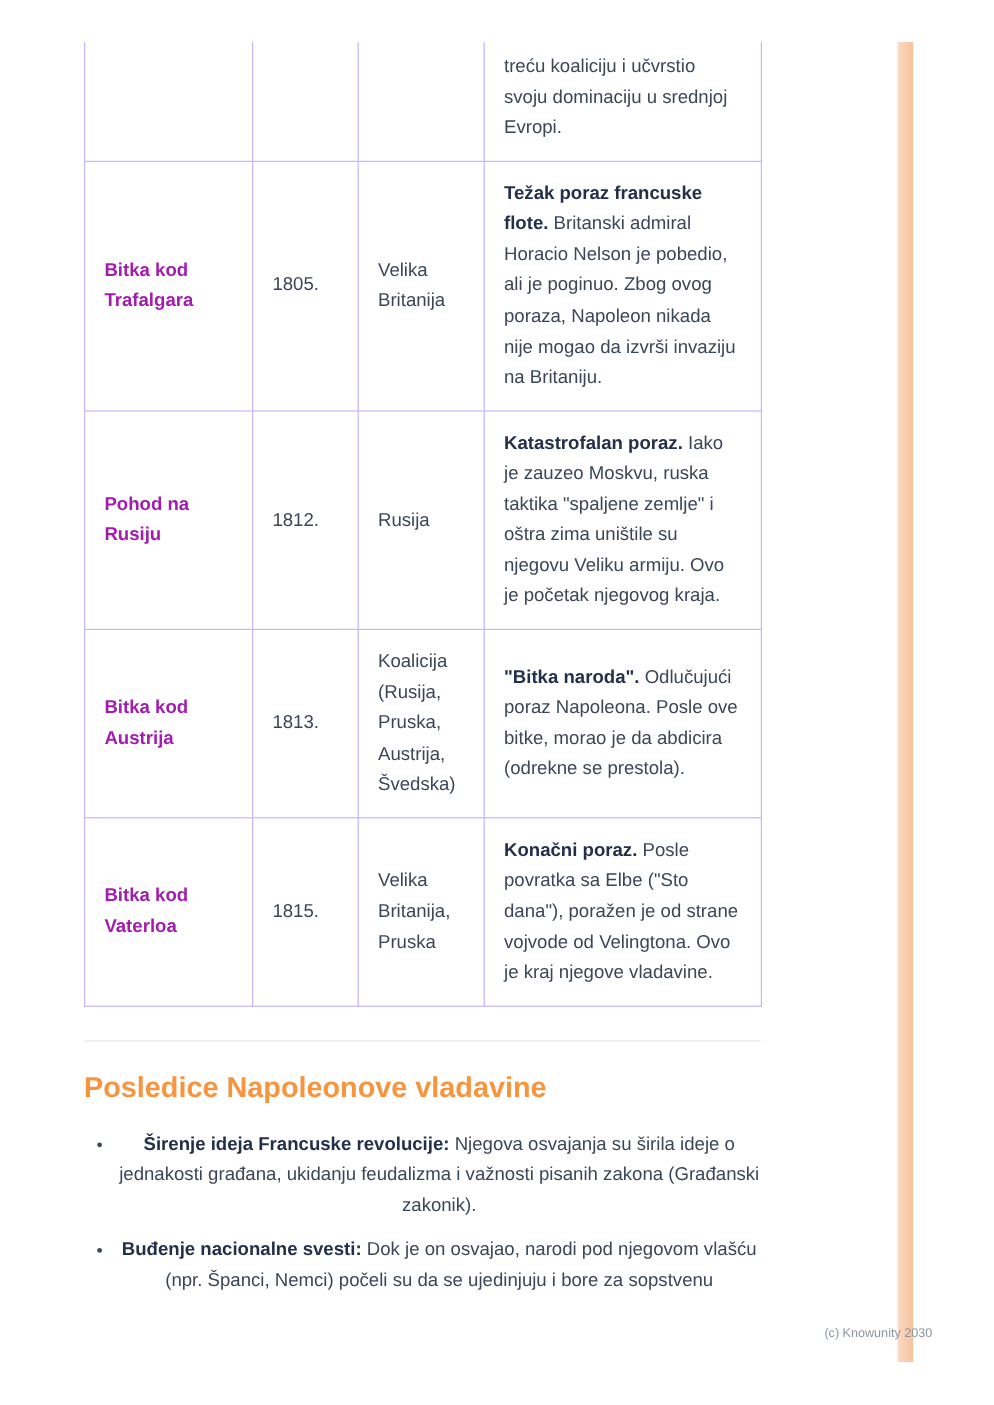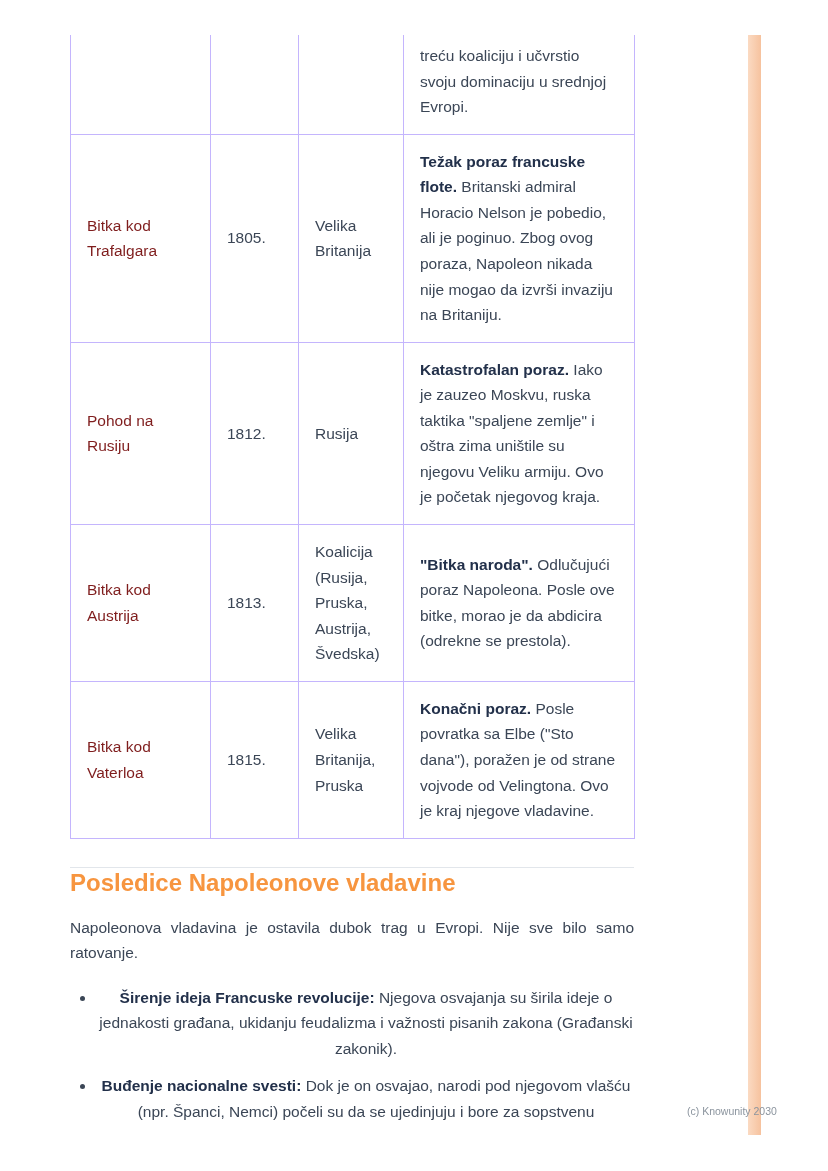--- a/index.html
+++ b/index.html
@@ -25,28 +25,29 @@
     border: 1px solid #c4b5fd;
     padding: 14px 16px;
     vertical-align: middle;
   }
   tr.partial td {
     border-top: none;
     height: 92px;
     vertical-align: top;
     padding-top: 8px;
   }
-  td.cell-name { font-weight: 400; color: #7f1d1d; }
+  td.cell-name { font-weight: 700; color: #a21caf; }
   td.cell-desc strong { color: #22304a; }
   
   hr.divider {
     border: none; border-top: 1px solid #e2e6eb;
     margin: 28px 0 0 0;
   }
   h2.section-title {
+    margin-top: 24px;
     font-size: 24px;
     font-weight: 700;
     color: #f7953f;
     line-height: 1.25;
   }
   p.intro {
     margin-top: 17px;
     text-align: justify;
     color: #3b4656;
   }
@@ -114,21 +115,20 @@
         <td class="cell-opponent">Velika Britanija, Pruska</td>
         <td class="cell-desc"><strong>Konačni poraz.</strong> <span>Posle povratka sa Elbe ("Sto dana"), poražen je od strane vojvode od Velingtona. Ovo je kraj njegove vladavine.</span></td>
       </tr>
     </tbody>
   </table>
 
   <hr class="divider">
 
   <h2 class="section-title">Posledice Napoleonove vladavine</h2>
 
-  <p class="intro">Napoleonova vladavina je ostavila dubok trag u Evropi. Nije sve bilo samo ratovanje.</p>
 
   <ul class="consequences">
     <li><strong>Širenje ideja Francuske revolucije:</strong> <span>Njegova osvajanja su širila ideje o jednakosti građana, ukidanju feudalizma i važnosti pisanih zakona (Građanski zakonik).</span></li>
     <li><strong>Buđenje nacionalne svesti:</strong> <span>Dok je on osvajao, narodi pod njegovom vlašću (npr. Španci, Nemci) počeli su da se ujedinjuju i bore za sopstvenu</span></li>
   </ul>
 
 </div>
 
 <div class="edge-stripe"></div>
 <div class="footer-credit">(c) Knowunity 2030</div>

